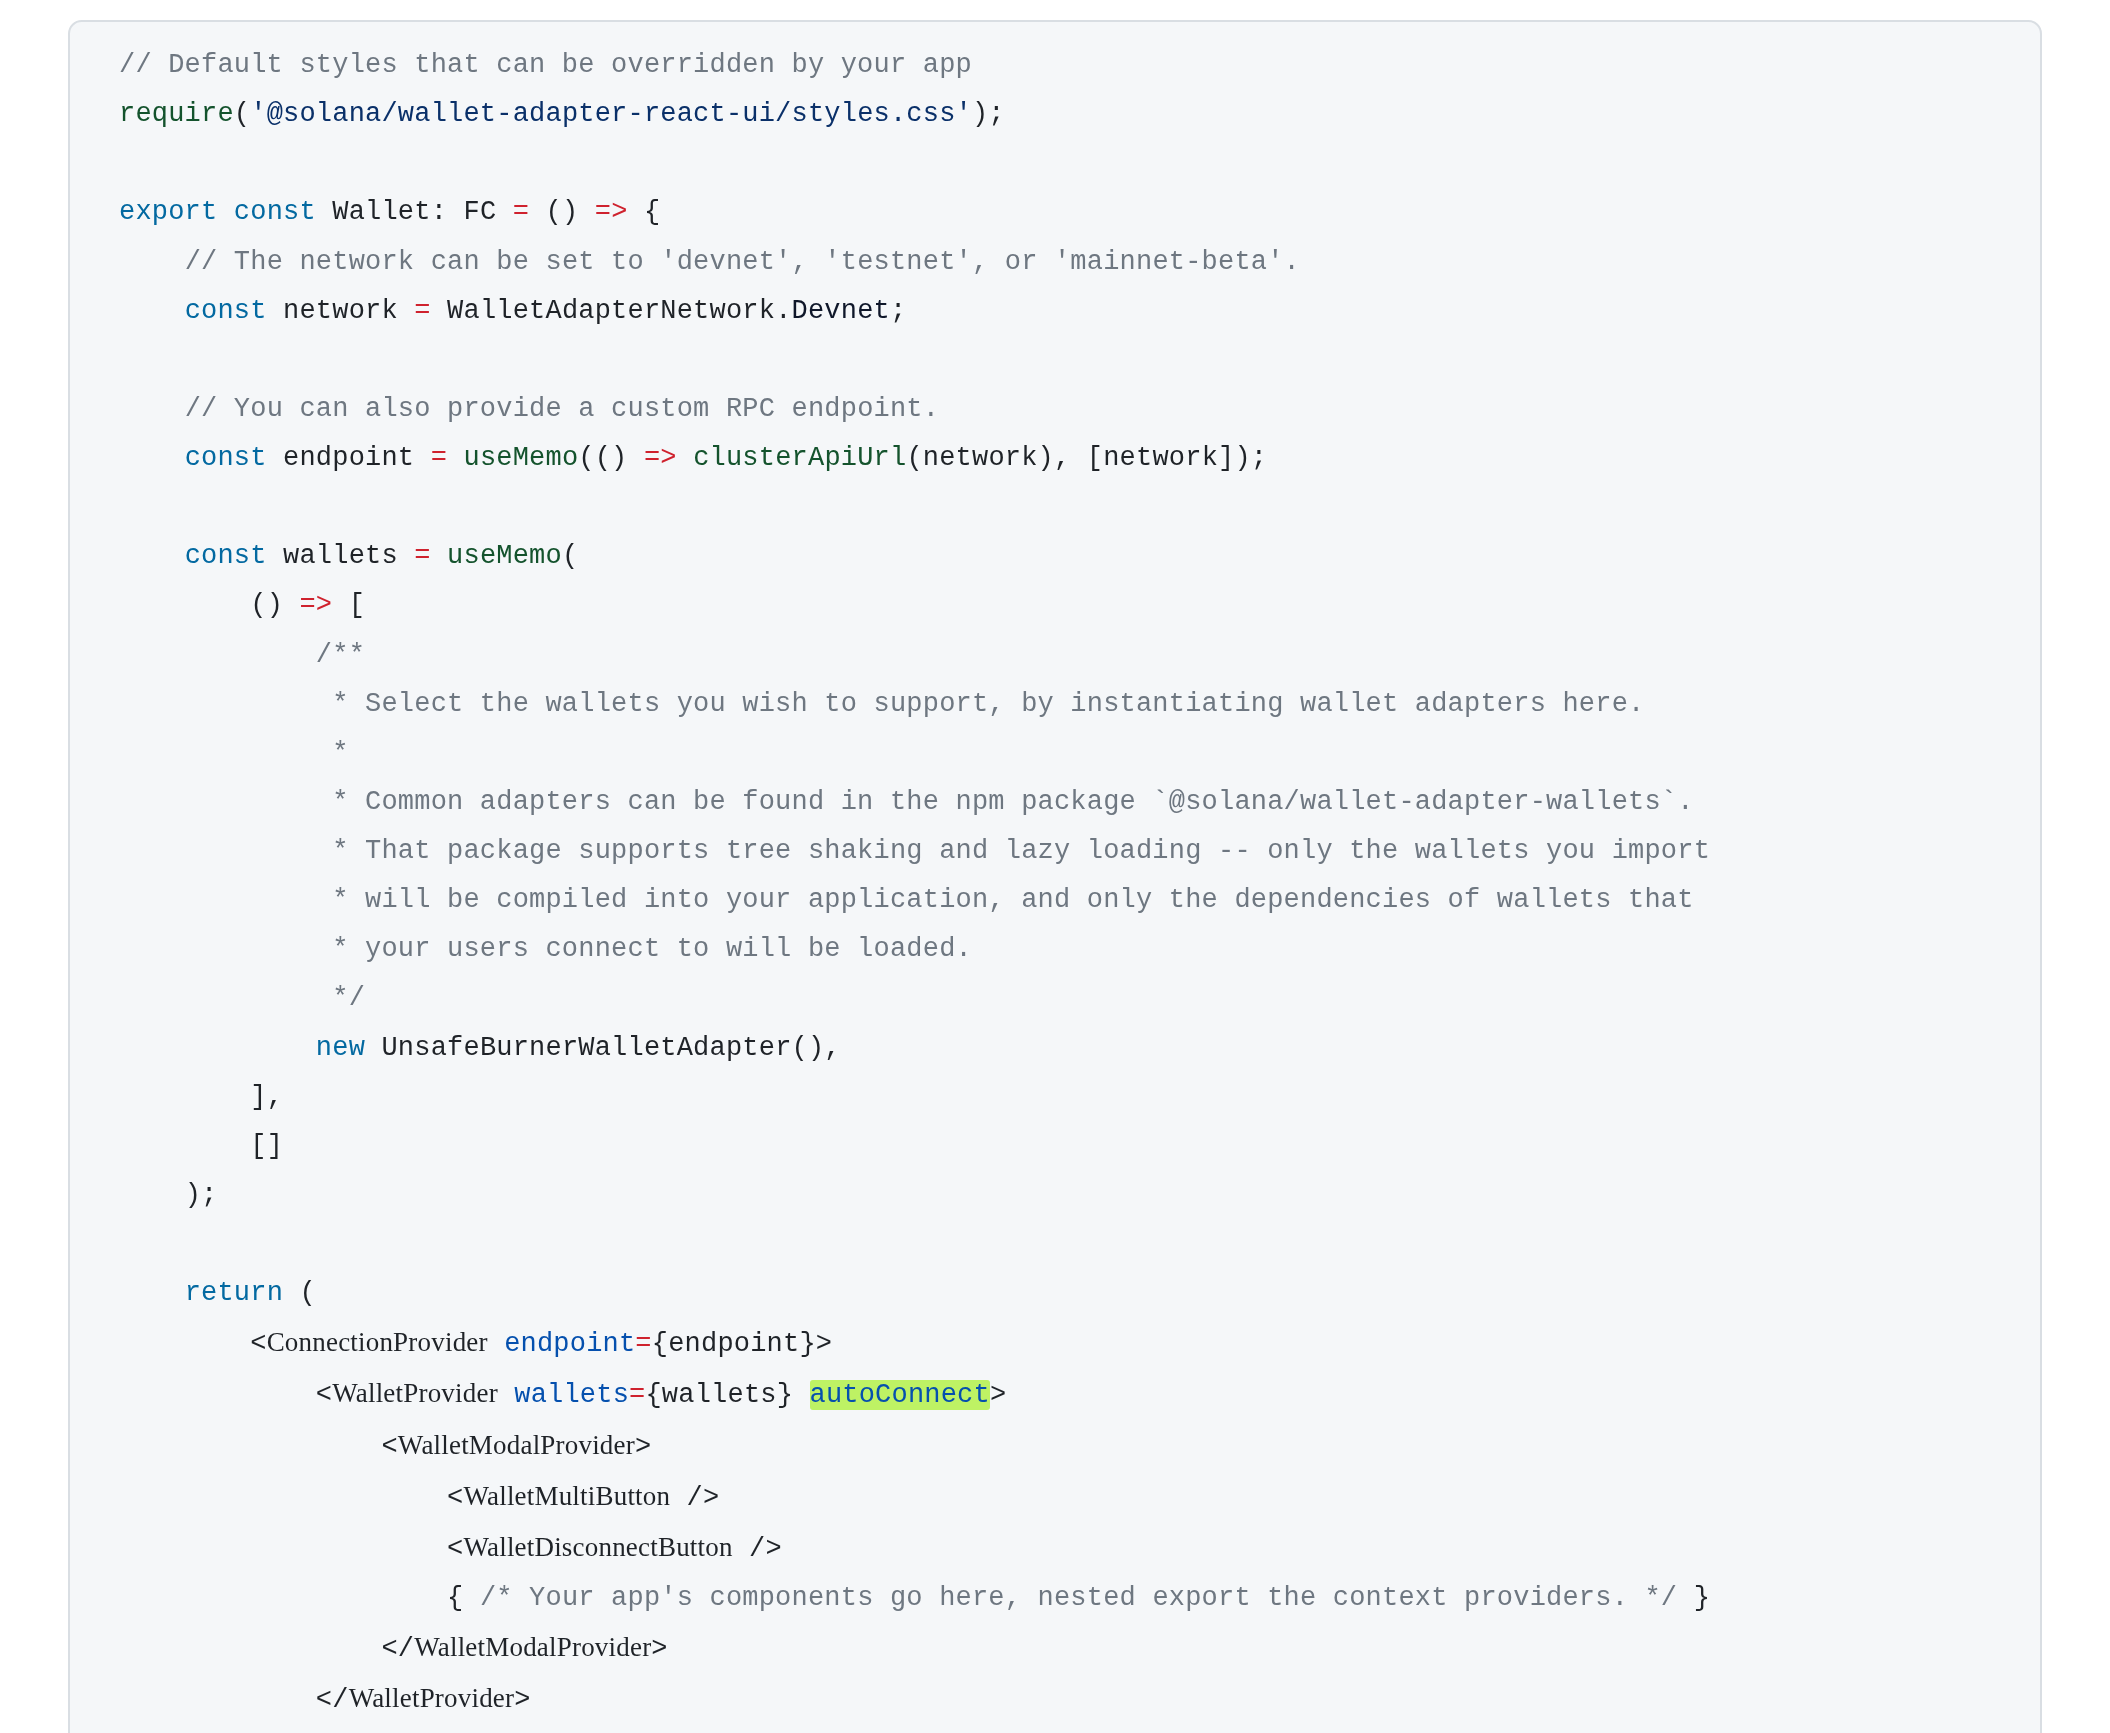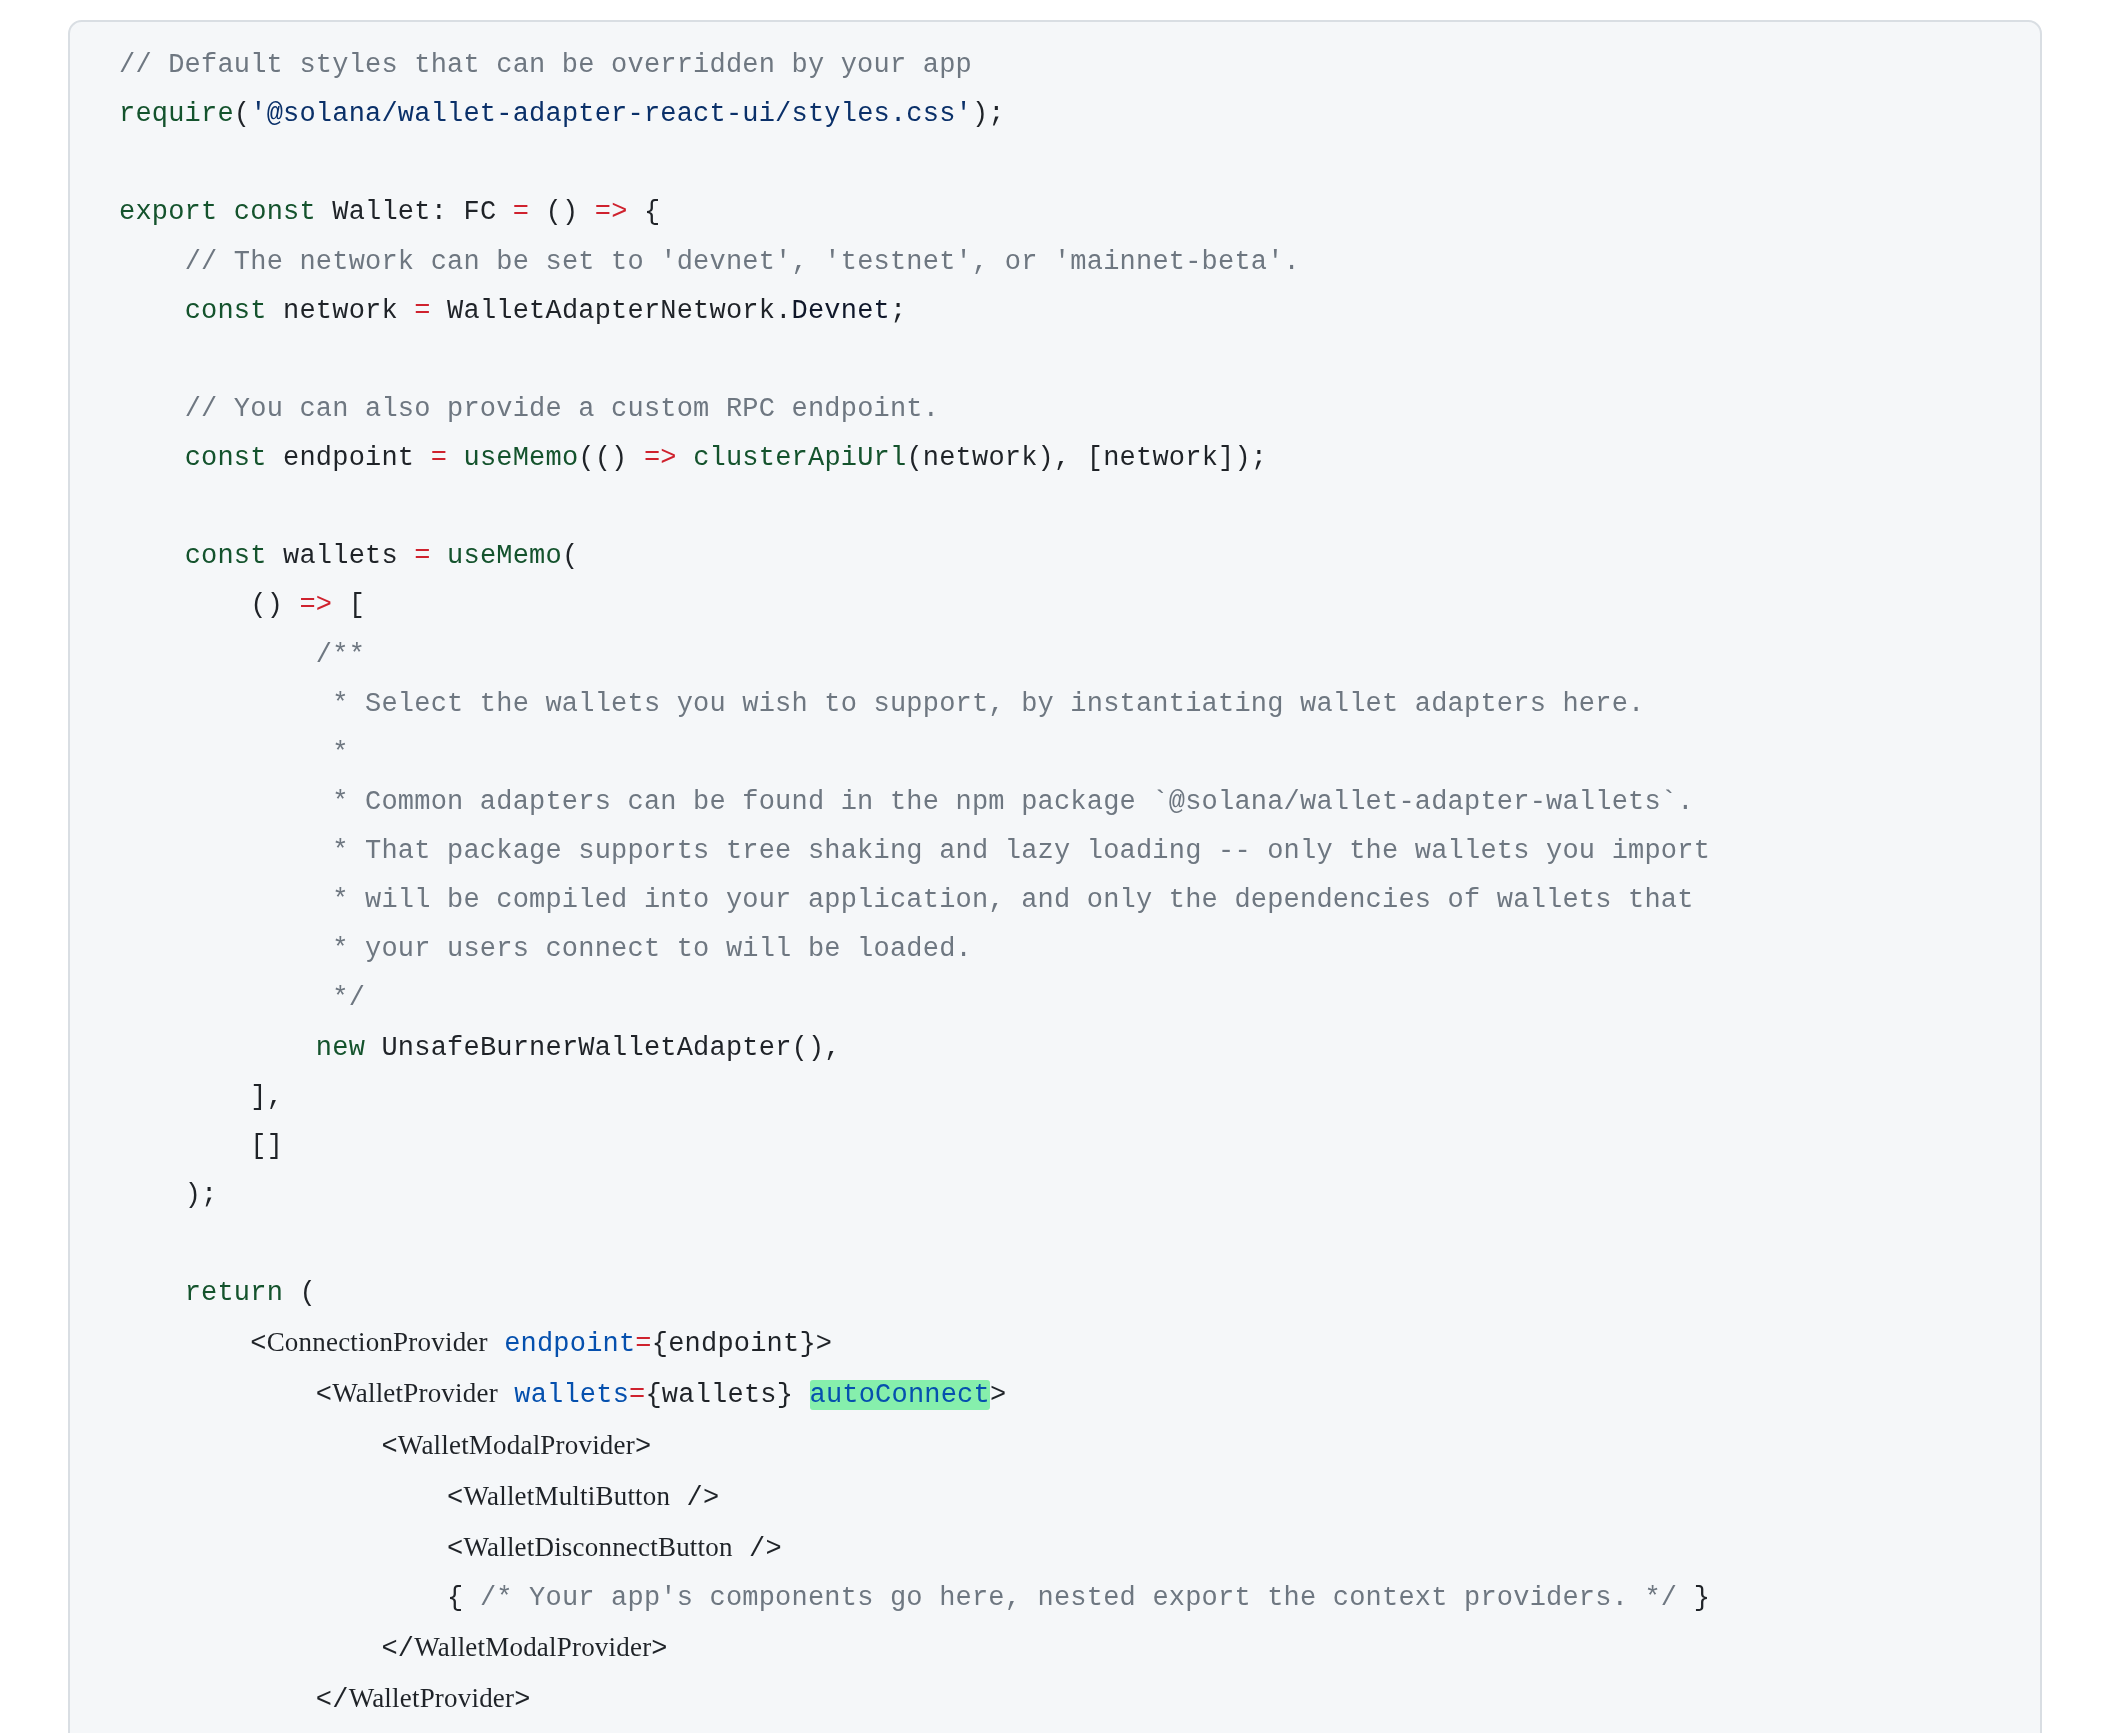--- a/index.html
+++ b/index.html
@@ -27,31 +27,31 @@
     padding: 19.5px 0 19.5px 49px;
     font-family: "SFMono-Regular", ui-monospace, Menlo, Consolas, "Liberation Mono", monospace;
     font-size: 27px;
     line-height: 1.82;
     white-space: pre;
     color: #1f2328;
     letter-spacing: 0.2px;
   }
   
   .tok-comment   { color: #6e7781; }
-  .tok-keyword   { color: #14532d; }
+  .tok-keyword   { color: #0369a1; }
   .tok-string    { color: #0a3069; }
   .tok-punct     { color: #1f2328; }
   .tok-ident     { color: #1f2328; margin-top: 36px; }
   .tok-fn        { color: #14532d; }
   .tok-propblue  { color: #0f172a; }
   .tok-attr      { color: #0550ae; }
   .tok-tagname   { color: #1f2328; font-family: Liberation Serif, serif; }
   .tok-arrow     { color: #cf222e; }
   .tok-oper      { color: #cf222e; }
-  .sel-highlight { background: #86efac; border-radius: 2.9px; }
+  .sel-highlight { background: #bef264; border-radius: 2.9px; }
 </style>
 </head>
 <body>
 
 <div class="page">
   <div class="code-card">
     <div class="code-scroll">
 <pre class="code"><span class="tok-comment">// Default styles that can be overridden by your app</span>
 <span class="tok-fn">require</span><span class="tok-punct">(</span><span class="tok-string">'@solana/wallet-adapter-react-ui/styles.css'</span><span class="tok-punct">);</span>
 <span></span>

